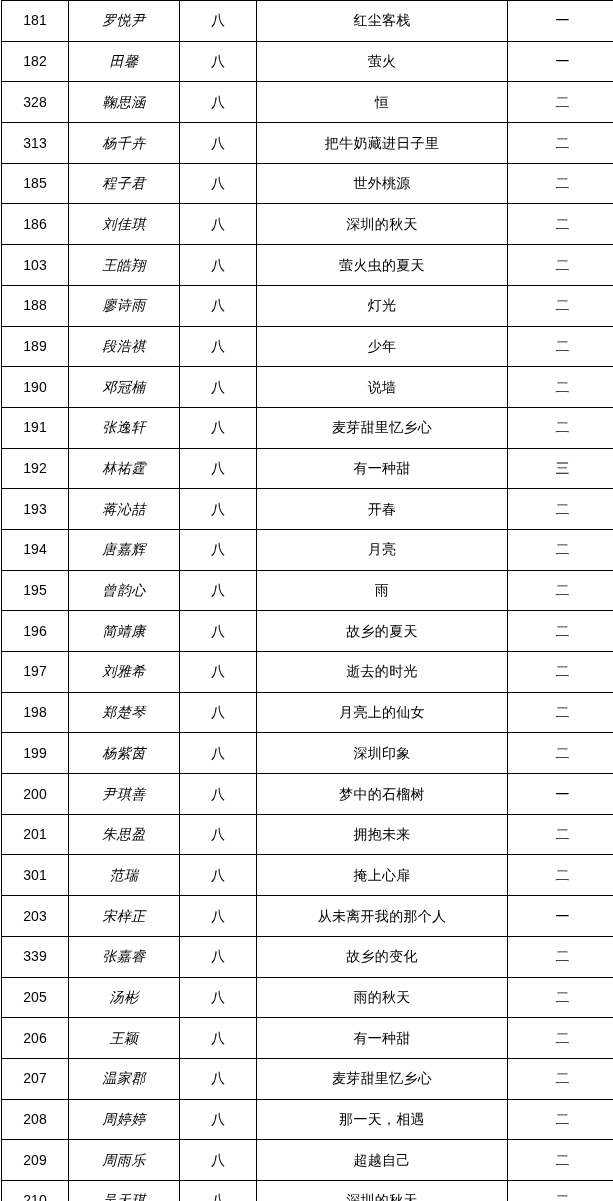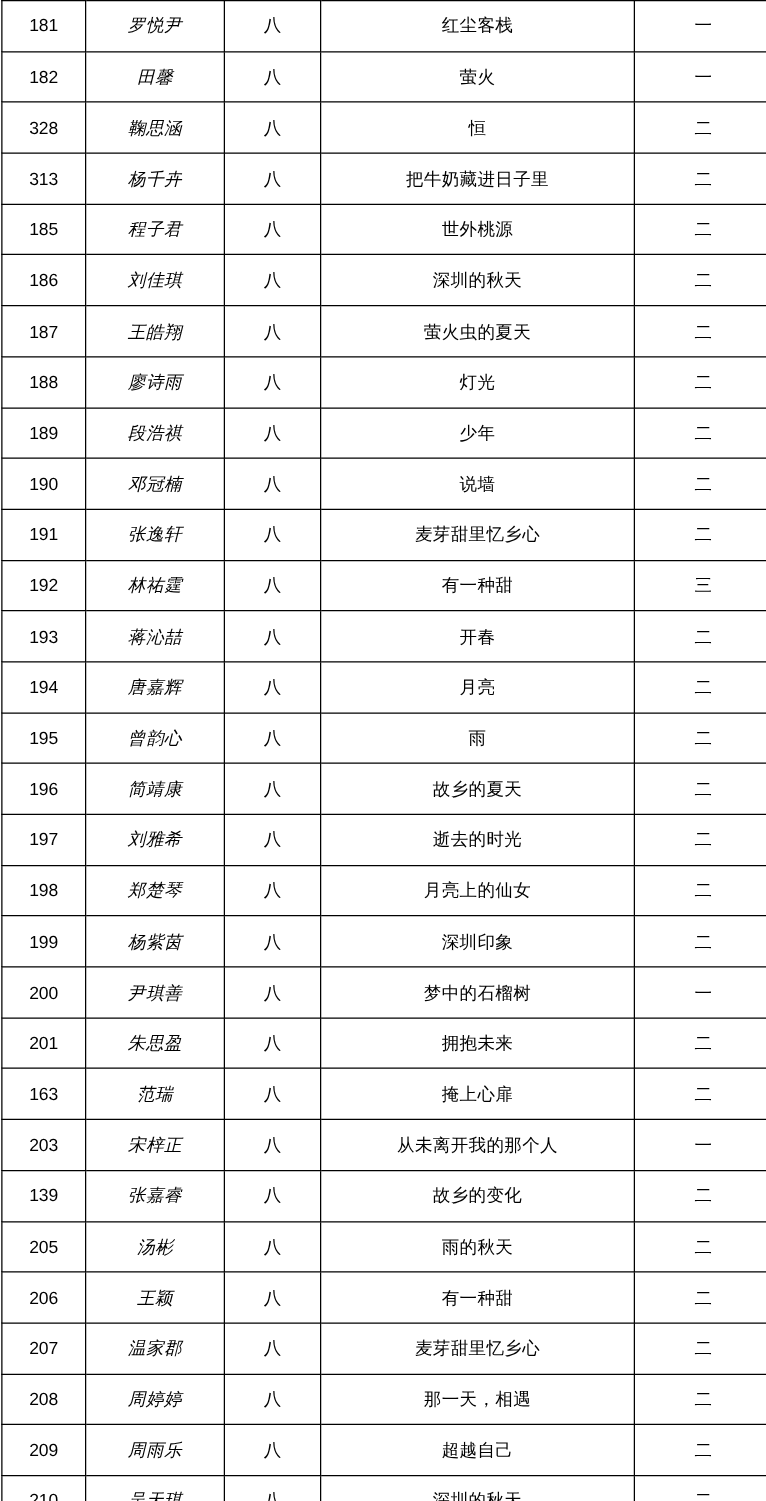--- a/index.html
+++ b/index.html
@@ -103,21 +103,21 @@
           <td class="c-level">二</td>
         </tr>
         <tr>
           <td class="c-num">186</td>
           <td class="c-name">刘佳琪</td>
           <td class="c-grade">八</td>
           <td class="c-title">深圳的秋天</td>
           <td class="c-level">二</td>
         </tr>
         <tr>
-          <td class="c-num">187</td>
+          <td class="c-num">103</td>
           <td class="c-name">王皓翔</td>
           <td class="c-grade">八</td>
           <td class="c-title">萤火虫的夏天</td>
           <td class="c-level">二</td>
         </tr>
         <tr>
           <td class="c-num">188</td>
           <td class="c-name">廖诗雨</td>
           <td class="c-grade">八</td>
           <td class="c-title">灯光</td>
@@ -208,35 +208,35 @@
           <td class="c-level">一</td>
         </tr>
         <tr>
           <td class="c-num">201</td>
           <td class="c-name">朱思盈</td>
           <td class="c-grade">八</td>
           <td class="c-title">拥抱未来</td>
           <td class="c-level">二</td>
         </tr>
         <tr>
-          <td class="c-num">163</td>
+          <td class="c-num">301</td>
           <td class="c-name">范瑞</td>
           <td class="c-grade">八</td>
           <td class="c-title">掩上心扉</td>
           <td class="c-level">二</td>
         </tr>
         <tr>
           <td class="c-num">203</td>
           <td class="c-name">宋梓正</td>
           <td class="c-grade">八</td>
           <td class="c-title">从未离开我的那个人</td>
           <td class="c-level">一</td>
         </tr>
         <tr>
-          <td class="c-num">139</td>
+          <td class="c-num">339</td>
           <td class="c-name">张嘉睿</td>
           <td class="c-grade">八</td>
           <td class="c-title">故乡的变化</td>
           <td class="c-level">二</td>
         </tr>
         <tr>
           <td class="c-num">205</td>
           <td class="c-name">汤彬</td>
           <td class="c-grade">八</td>
           <td class="c-title">雨的秋天</td>

